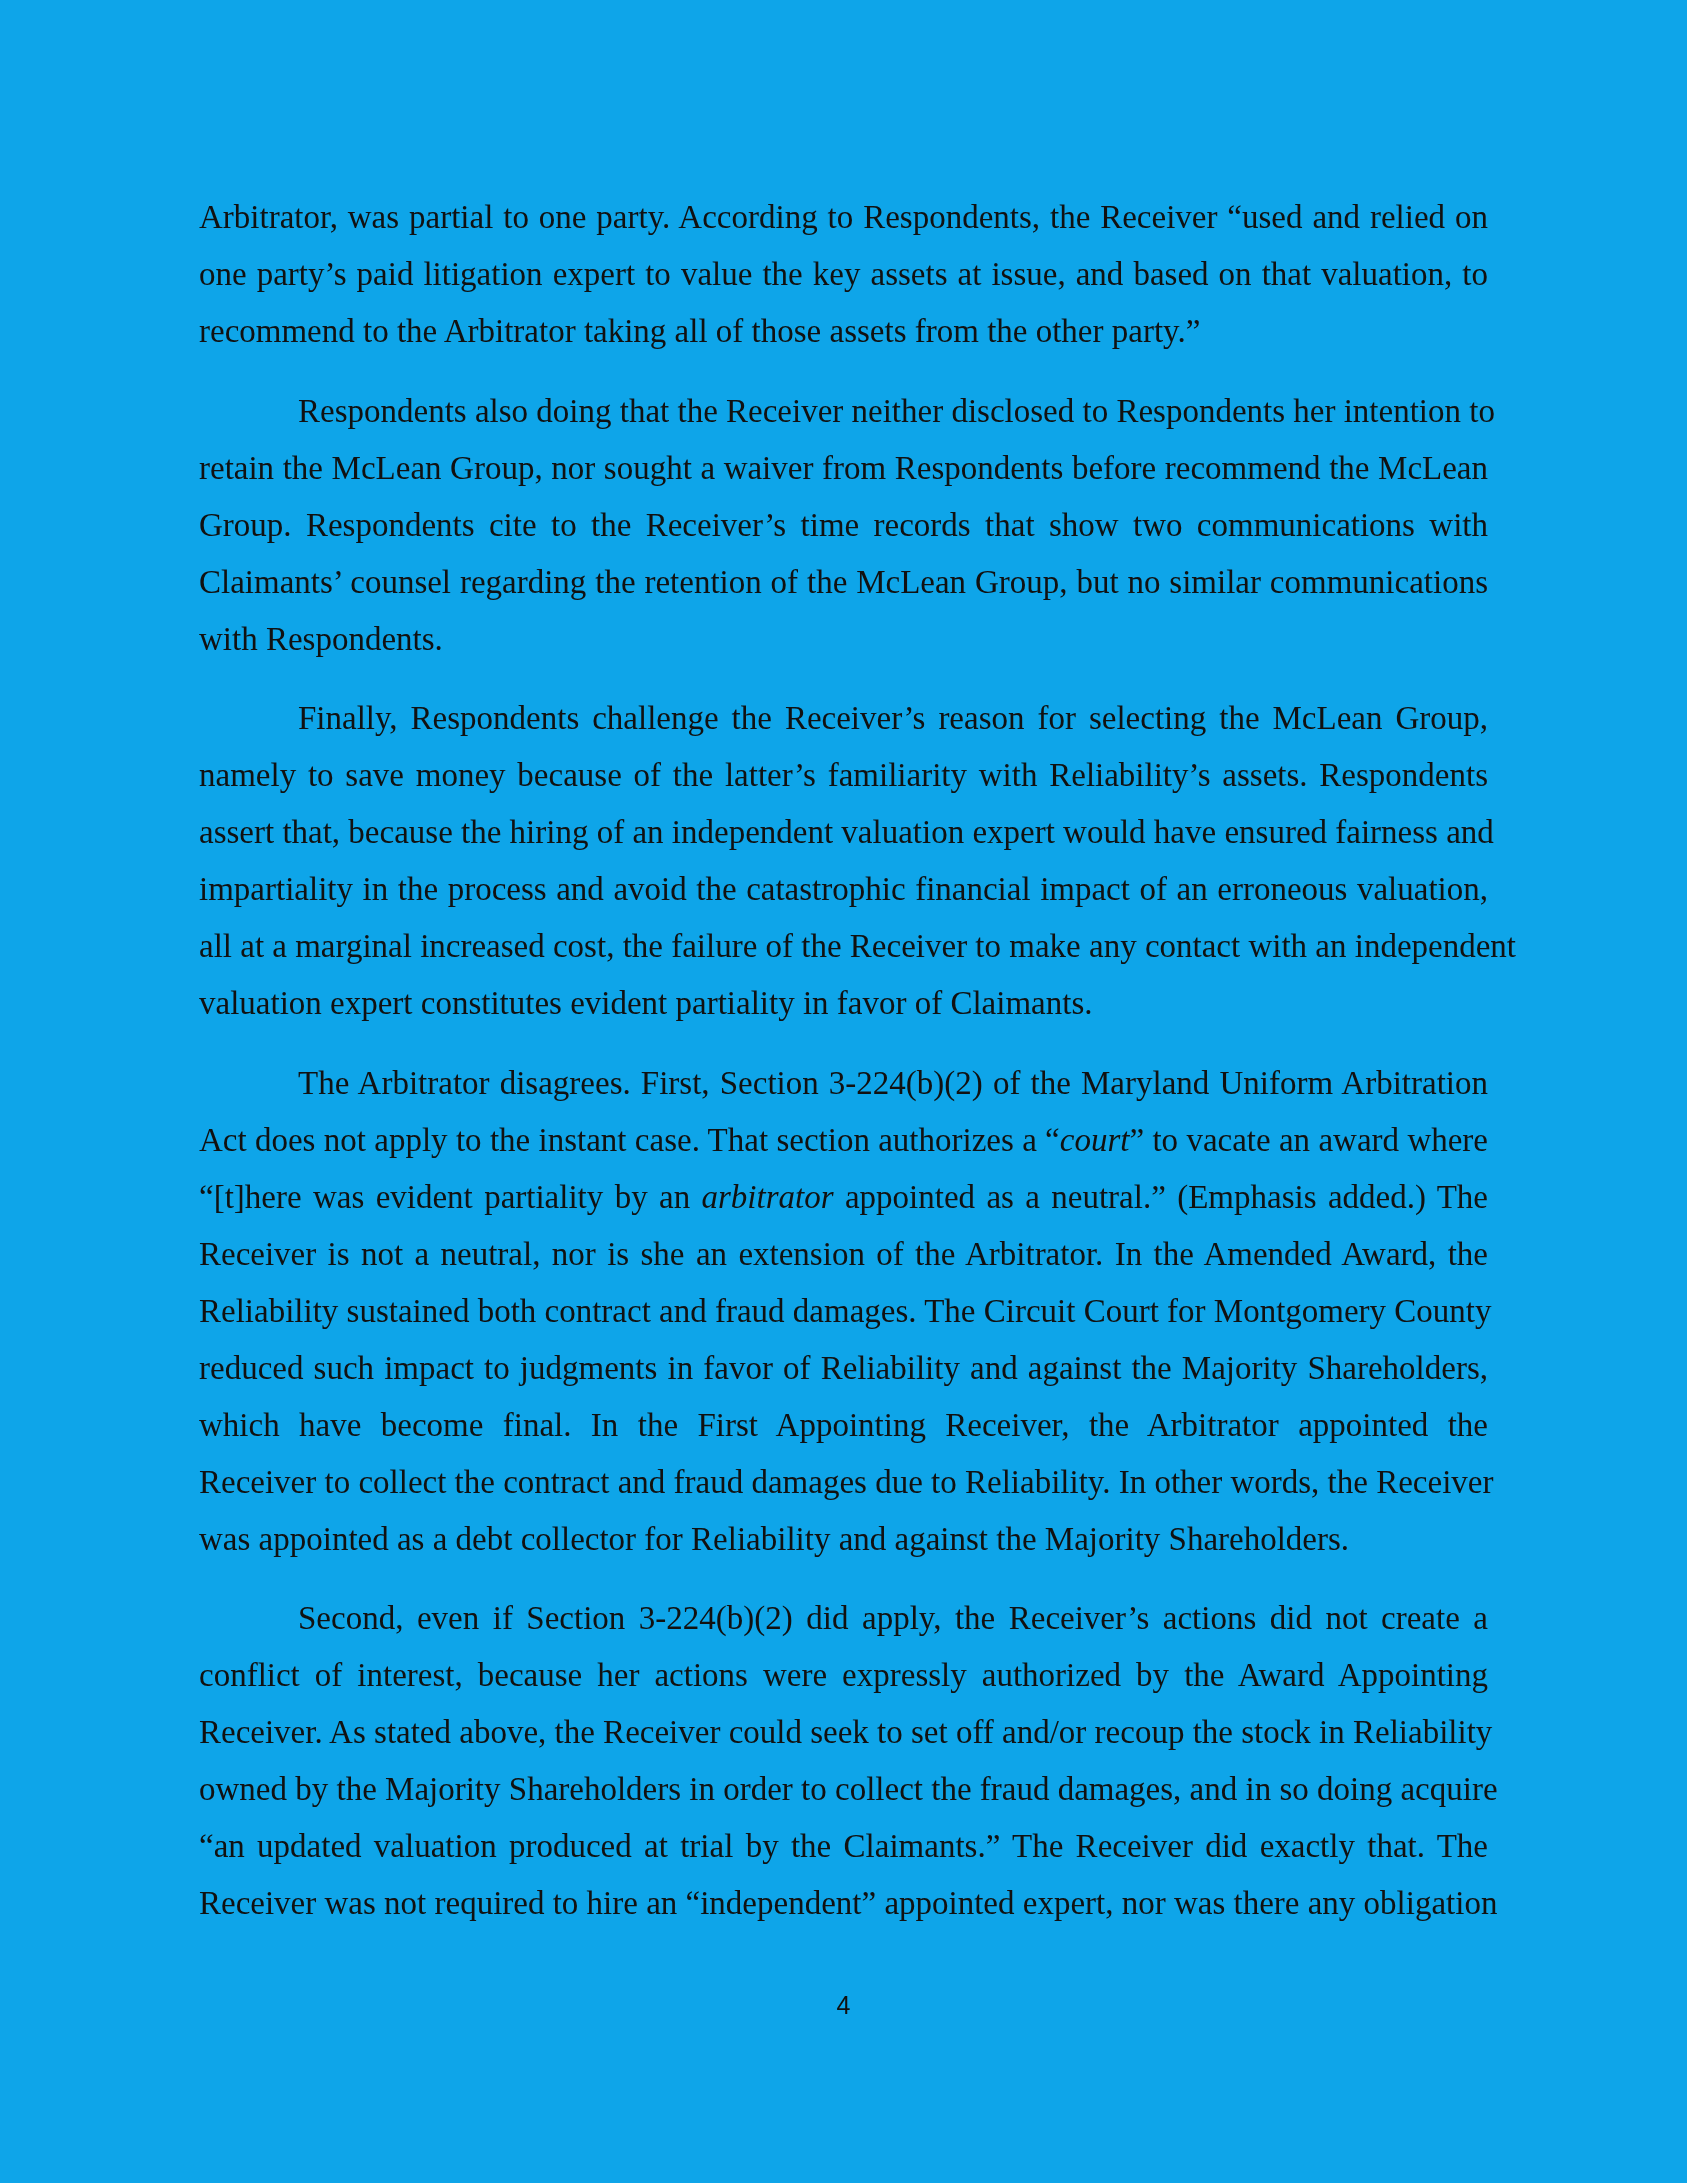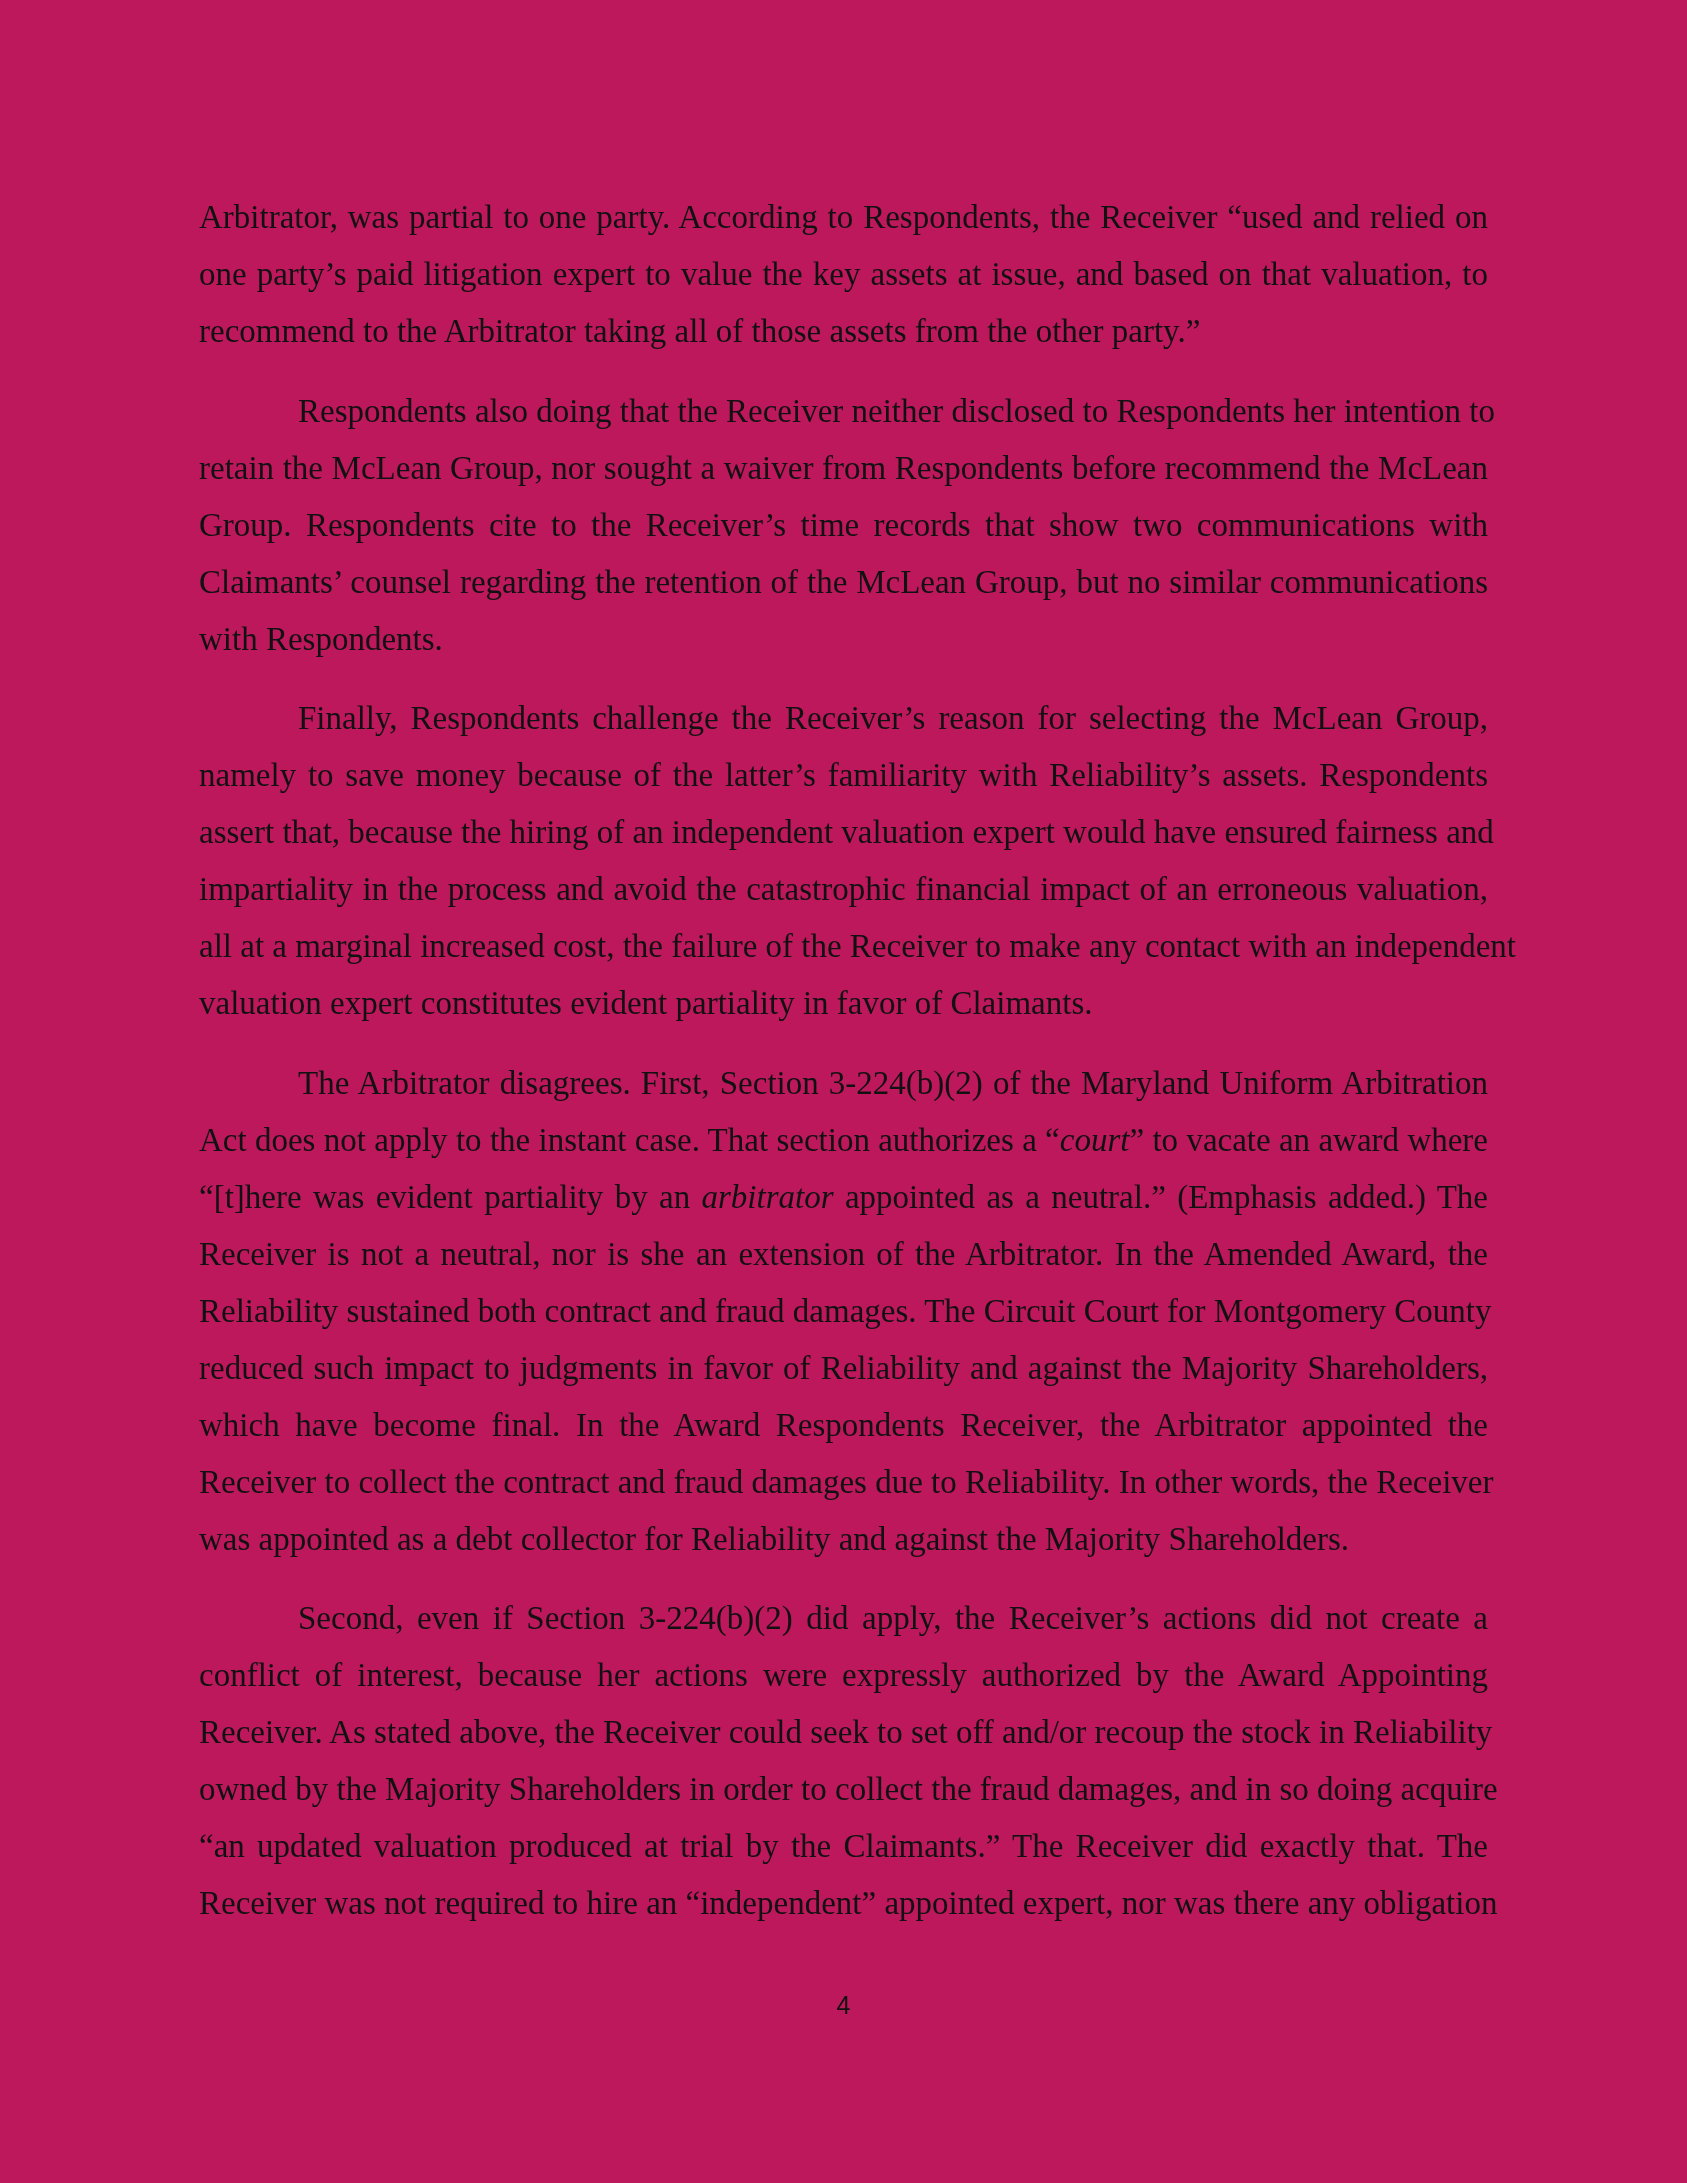--- a/index.html
+++ b/index.html
@@ -1,17 +1,17 @@
 <!DOCTYPE html>
 <html style="font-size:10.6px"><head>
 <meta charset="utf-8">
 <style>
   html, body { margin: 0; padding: 0; background: #ffffff; }
   body { width: 1687px; height: 2183px; position: relative; overflow: hidden; }
-  .page { position: absolute; left: 0; top: 0; width: 1687px; height: 2183px; background: #be185d; }
+  .page { position: absolute; left: 0; top: 0; width: 1687px; height: 2183px; background: #0ea5e9; }
   .body-text {
     position: absolute; left: 199px; top: 189px; width: 1289px;
     font-family: "Liberation Serif", serif; font-size: 33px; color: #111111;
   }
   .para { margin: 0 0 22.5px 0; }
   .line {
     display: block; height: 57px; line-height: 57px; white-space: nowrap;
     text-align: justify; text-align-last: justify;
   }
   .line.last { text-align-last: left; }
@@ -47,21 +47,21 @@
         <span class="line"><span>all at a marginal increased cost, the failure of the Receiver to make any contact with an independent</span></span>
         <span class="line last"><span>valuation expert constitutes evident partiality in favor of Claimants.</span></span>
       </div>
       <div class="para">
         <span class="line indent"><span>The Arbitrator disagrees. First, Section 3-224(b)(2) of the Maryland Uniform Arbitration</span></span>
         <span class="line"><span>Act does not apply to the instant case. That section authorizes a “</span><span class="seg-italic">court</span><span>” to vacate an award where</span></span>
         <span class="line"><span>“[t]here was evident partiality by an </span><span class="seg-italic">arbitrator</span><span> appointed as a neutral.” (Emphasis added.) The</span></span>
         <span class="line"><span>Receiver is not a neutral, nor is she an extension of the Arbitrator. In the Amended Award, the</span></span>
         <span class="line"><span>Reliability sustained both contract and fraud damages. The Circuit Court for Montgomery County</span></span>
         <span class="line"><span>reduced such impact to judgments in favor of Reliability and against the Majority Shareholders,</span></span>
-        <span class="line"><span>which have become final. In the Award Respondents Receiver, the Arbitrator appointed the</span></span>
+        <span class="line"><span>which have become final. In the First Appointing Receiver, the Arbitrator appointed the</span></span>
         <span class="line"><span>Receiver to collect the contract and fraud damages due to Reliability. In other words, the Receiver</span></span>
         <span class="line last"><span>was appointed as a debt collector for Reliability and against the Majority Shareholders.</span></span>
       </div>
       <div class="para">
         <span class="line indent"><span>Second, even if Section 3-224(b)(2) did apply, the Receiver’s actions did not create a</span></span>
         <span class="line"><span>conflict of interest, because her actions were expressly authorized by the Award Appointing</span></span>
         <span class="line"><span>Receiver. As stated above, the Receiver could seek to set off and/or recoup the stock in Reliability</span></span>
         <span class="line"><span>owned by the Majority Shareholders in order to collect the fraud damages, and in so doing acquire</span></span>
         <span class="line"><span>“an updated valuation produced at trial by the Claimants.” The Receiver did exactly that. The</span></span>
         <span class="line"><span>Receiver was not required to hire an “independent” appointed expert, nor was there any obligation</span></span>

